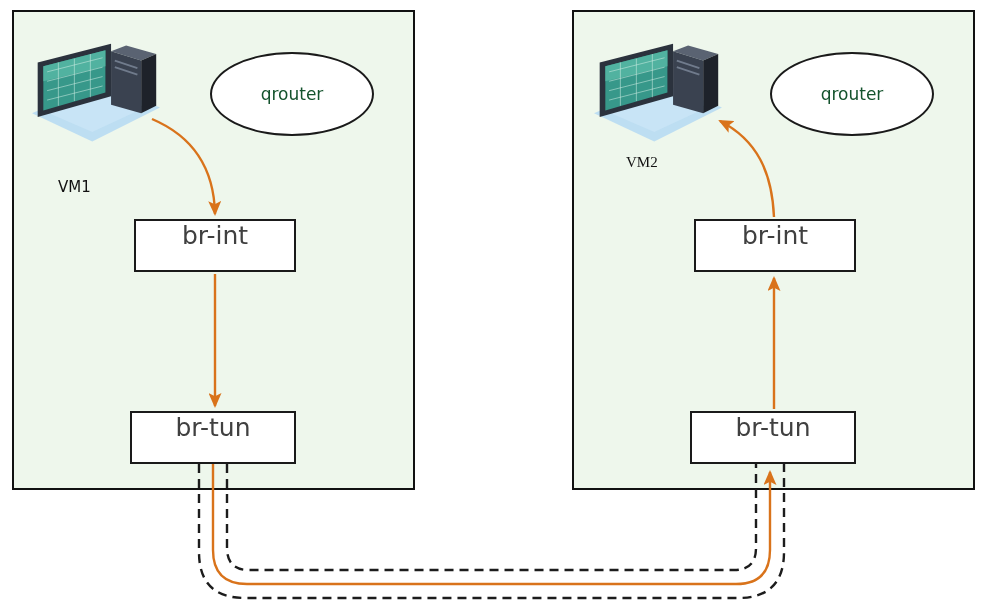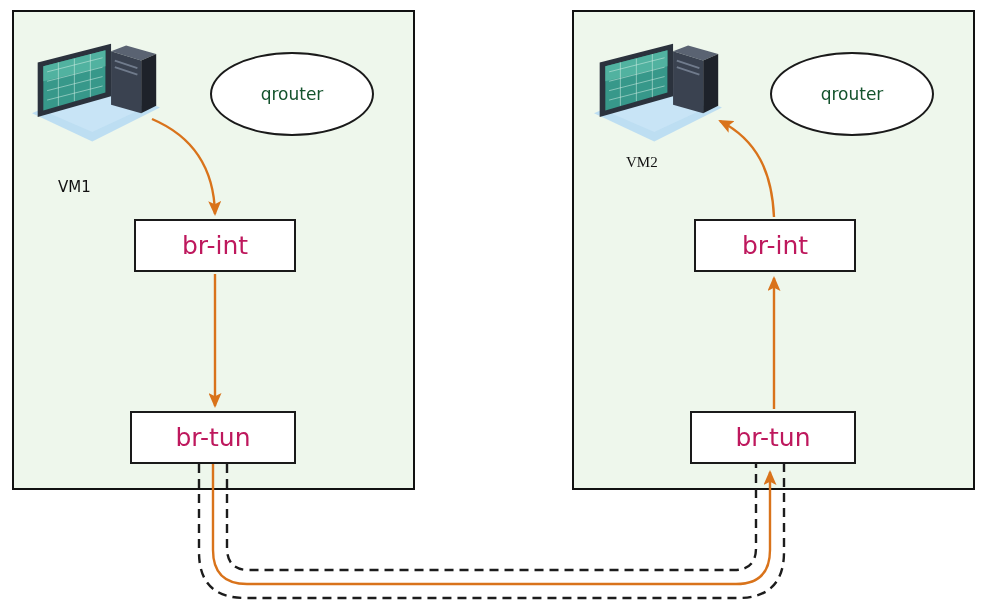--- a/index.html
+++ b/index.html
@@ -47,24 +47,23 @@
     justify-content: center;
     font-size: 17px;
     color: #14532d;
   }
   .bridge {
     position: absolute;
     background: var(--node-fill, #ffffff);
     border: 2px solid var(--node-border, #1a1a1a);
     box-sizing: border-box;
     display: flex;
-    align-items: center;
     justify-content: center;
     font-size: 25px;
-    color: #be185d;
+    color: #404040;
   }
   .layer {
     position: absolute;
     left: 0;
     top: 0;
     pointer-events: none;
   }
   .flow {
     stroke: var(--arrow-color, #d9731b);
     stroke-width: 2.4;

